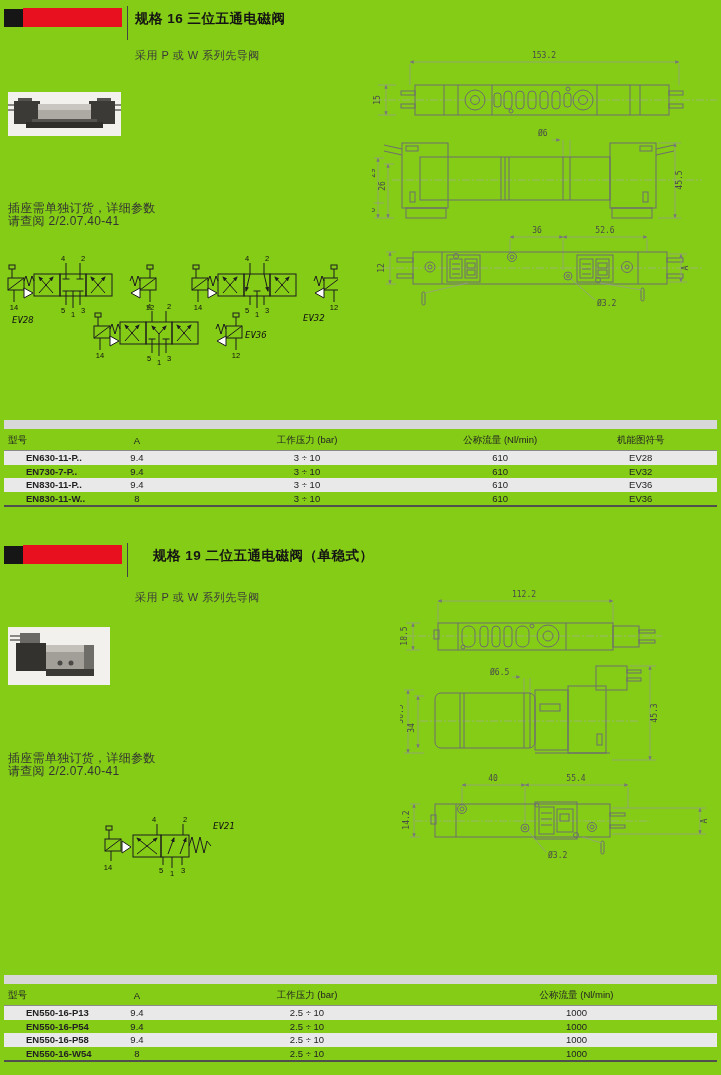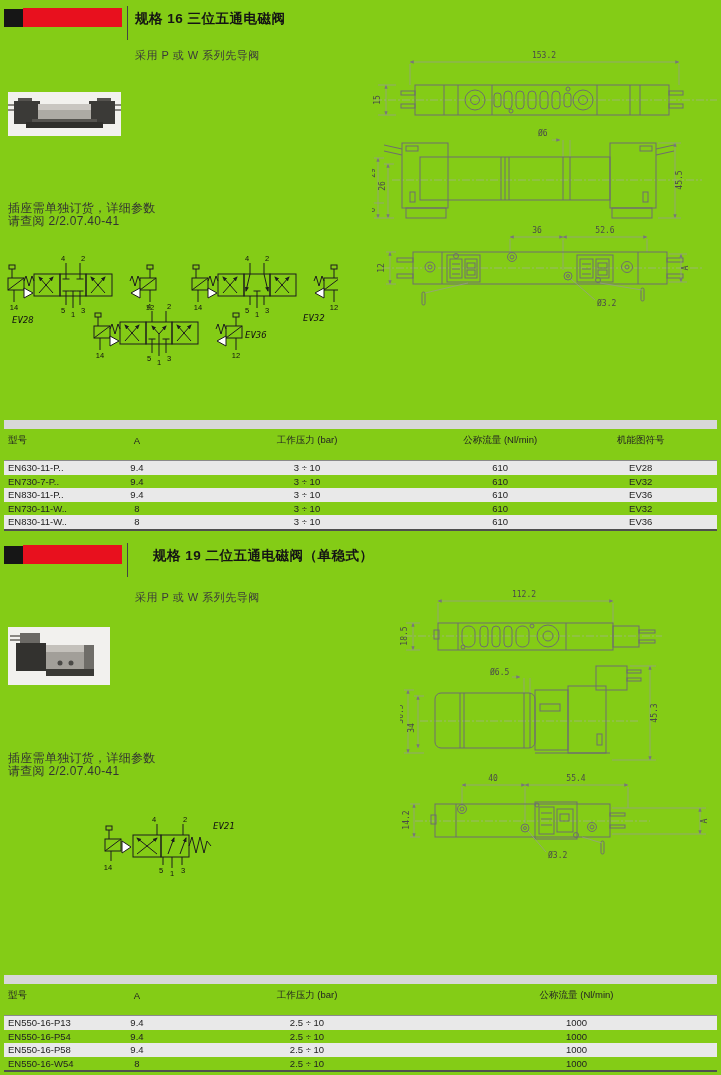--- a/index.html
+++ b/index.html
@@ -11,24 +11,24 @@
   .redbar { background:#e8101e; }
   .vrule { width:1px; background:#444; }
   .sec-title { font-size:13.5px; font-weight:bold; color:#141414; letter-spacing:0.5px; }
   .sec-sub { font-size:11px; color:#3a3a3a; letter-spacing:0.5px; }
   .note { font-size:12px; color:#333; line-height:13px; letter-spacing:0.3px; }
 
   
   .tblwrap { width:713px; }
   .tband { height:9px; background:#d8d8d8; margin-bottom:2px; }
   table { border-collapse:collapse; width:100%; table-layout:fixed; border-bottom:2px solid #4f4f4f; }
-  thead th { font-size:9.5px; font-weight:normal; color:#222; text-align:center; padding:3px 0 13px; border-bottom:1px solid #8a8a8a; }
+  thead th { font-size:9.5px; font-weight:normal; color:#222; text-align:center; padding:3px 0 3px; border-bottom:1px solid #8a8a8a; }
   thead th.tl { text-align:left; padding-left:4px; }
   tbody td { font-size:9.5px; color:#222; text-align:center; padding:2px 0; line-height:9.6px; }
-  tbody td.model { text-align:left; padding-left:4px; font-weight:normal; }
+  tbody td.model { text-align:left; padding-left:22px; font-weight:bold; }
   tbody tr:nth-child(odd) { background:#e9e9e9; }
 
   
   .ln { stroke:#6e6e6e; stroke-width:1; fill:none; }
   .lt { stroke:#9a9a9a; stroke-width:0.7; fill:none; }
   .cl { stroke:#ababab; stroke-width:0.6; fill:none; stroke-dasharray:8 2 2 2; }
   .dim { font-family:"DejaVu Sans Mono", monospace; font-size:8px; fill:#4a4a4a; }
   .sy { stroke:#1c1c1c; stroke-width:1; fill:none; }
   .syf { stroke:#1c1c1c; stroke-width:1; fill:#fff; }
   .pt { font-family:"Liberation Sans", sans-serif; font-size:7.5px; fill:#111; }
@@ -341,27 +341,20 @@
             <td>EV32</td>
           </tr>
           <tr>
             <td class="model">EN830-11-P..</td>
             <td>9.4</td>
             <td>3 ÷ 10</td>
             <td>610</td>
             <td>EV36</td>
           </tr>
           <tr>
-            <td class="model">EN730-11-W..</td>
-            <td>8</td>
-            <td>3 ÷ 10</td>
-            <td>610</td>
-            <td>EV32</td>
-          </tr>
-          <tr>
             <td class="model">EN830-11-W..</td>
             <td>8</td>
             <td>3 ÷ 10</td>
             <td>610</td>
             <td>EV36</td>
           </tr>
         </tbody>
     </table>
   </div>
 

